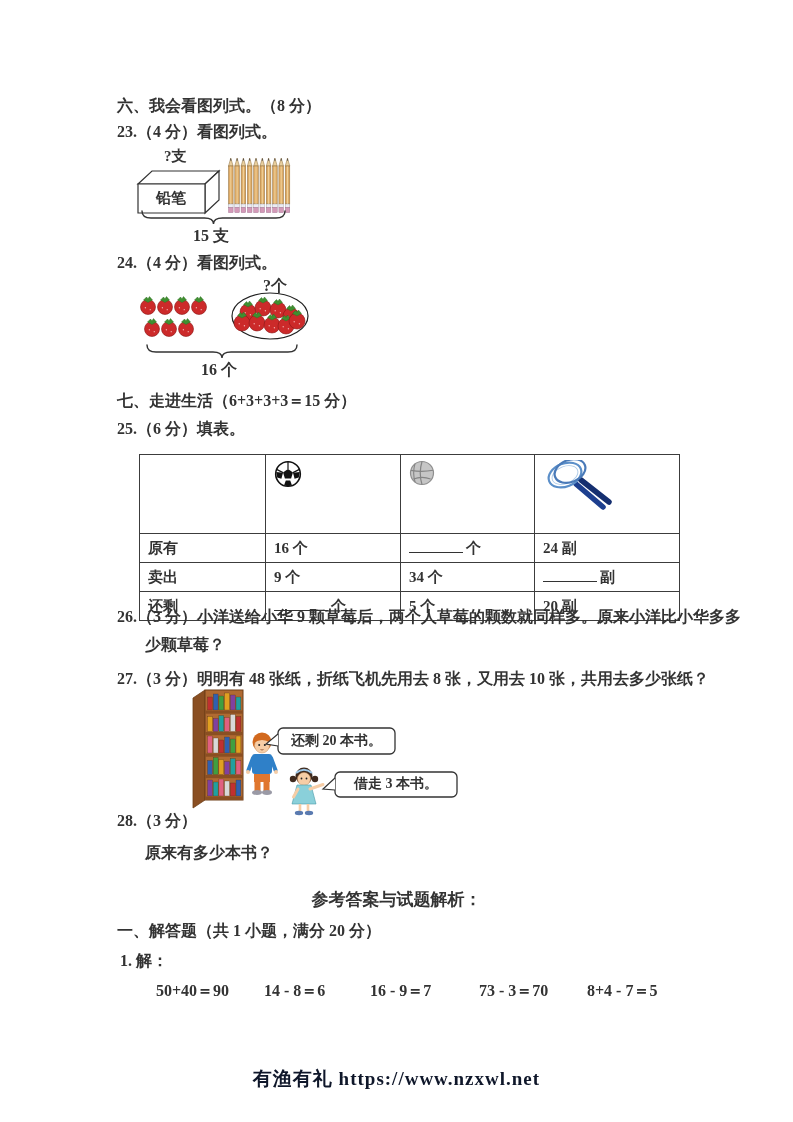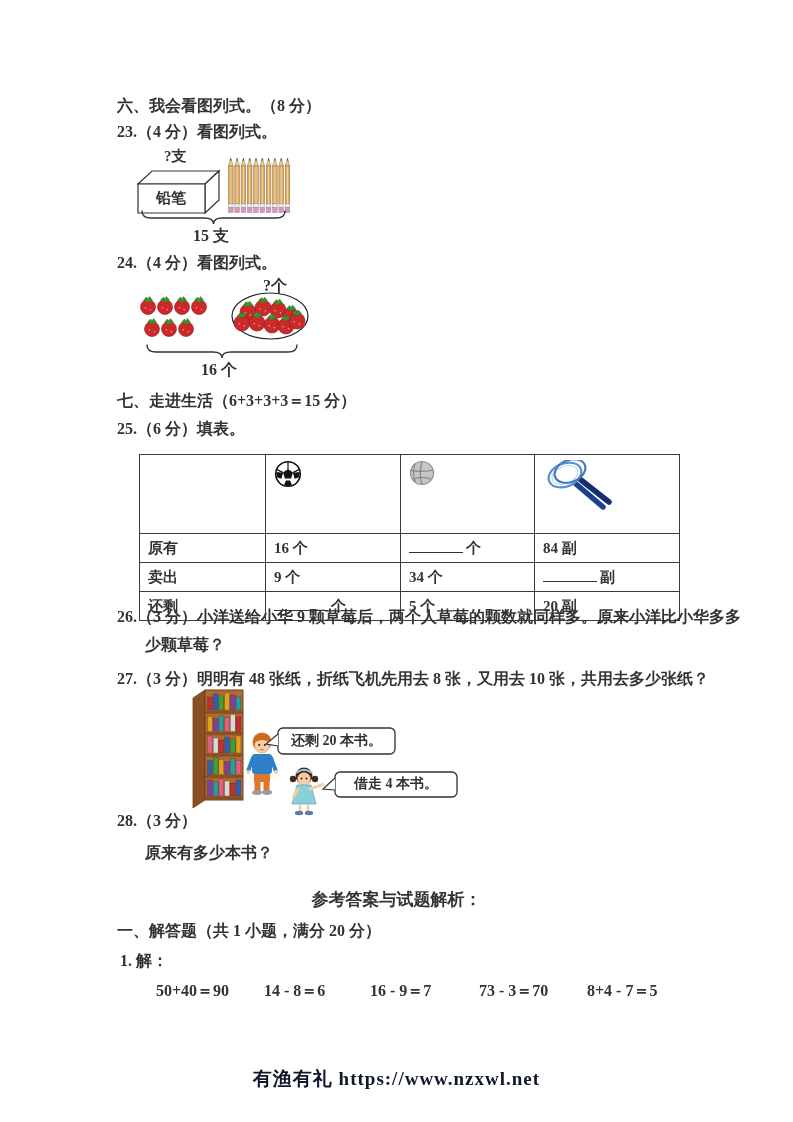--- a/index.html
+++ b/index.html
@@ -224,21 +224,21 @@
             <ellipse cx="22" cy="15" rx="13.5" ry="8.5" transform="rotate(-22 22 15)" fill="none" stroke="#a9c7e6" stroke-width="0.9"></ellipse>
             <line x1="38" y1="20" x2="66" y2="42" stroke="#152f70" stroke-width="5.5" stroke-linecap="round"></line>
             <ellipse cx="27" cy="11" rx="16" ry="11" transform="rotate(-22 27 11)" fill="none" stroke="#4a7ab8" stroke-width="2.2"></ellipse>
           </svg>
         </td>
       </tr>
     <tr class="datarow">
           <td>原有</td>
           <td>16 个</td>
           <td><span class="blank"></span><span>个</span></td>
-          <td>84 副</td>
+          <td>24 副</td>
         </tr>
         <tr class="datarow">
           <td>卖出</td>
           <td>9 个</td>
           <td>34 个</td>
           <td><span class="blank"></span><span>副</span></td>
         </tr>
         <tr class="datarow">
           <td>还剩</td>
           <td><span class="blank"></span><span>个</span></td>
@@ -332,21 +332,21 @@
       <g>
         <rect x="98" y="40" width="117" height="26" rx="5" fill="#ffffff" stroke="#333" stroke-width="1.3"></rect>
         <path d="M 98 46 L 86 56 L 98 58" fill="#ffffff" stroke="#333" stroke-width="1.2"></path>
       </g>
       <g>
         <rect x="155" y="84" width="122" height="25" rx="5" fill="#ffffff" stroke="#333" stroke-width="1.3"></rect>
         <path d="M 155 90 L 143 101 L 155 102" fill="#ffffff" stroke="#333" stroke-width="1.2"></path>
       </g>
     </svg>
     <span class="bubble-text" style="left:100px;top:44px;width:113px">还剩 20 本书。</span>
-    <span class="bubble-text" style="left:157px;top:87px;width:118px">借走 4 本书。</span>
+    <span class="bubble-text" style="left:157px;top:87px;width:118px">借走 3 本书。</span>
   </div>
 
   <div class="t" style="left:117px;top:811px">28.（3 分）</div>
   <div class="t" style="left:145px;top:843px">原来有多少本书？</div>
 
   <div class="ct" style="top:888px;font-size:17px">参考答案与试题解析：</div>
   <div class="t" style="left:117px;top:921px">一、解答题（共 1 小题，满分 20 分）</div>
   <div class="t" style="left:120px;top:951px">1. 解：</div>
 
   <span class="eq" style="left:140px;top:981px">50+40＝90</span>

